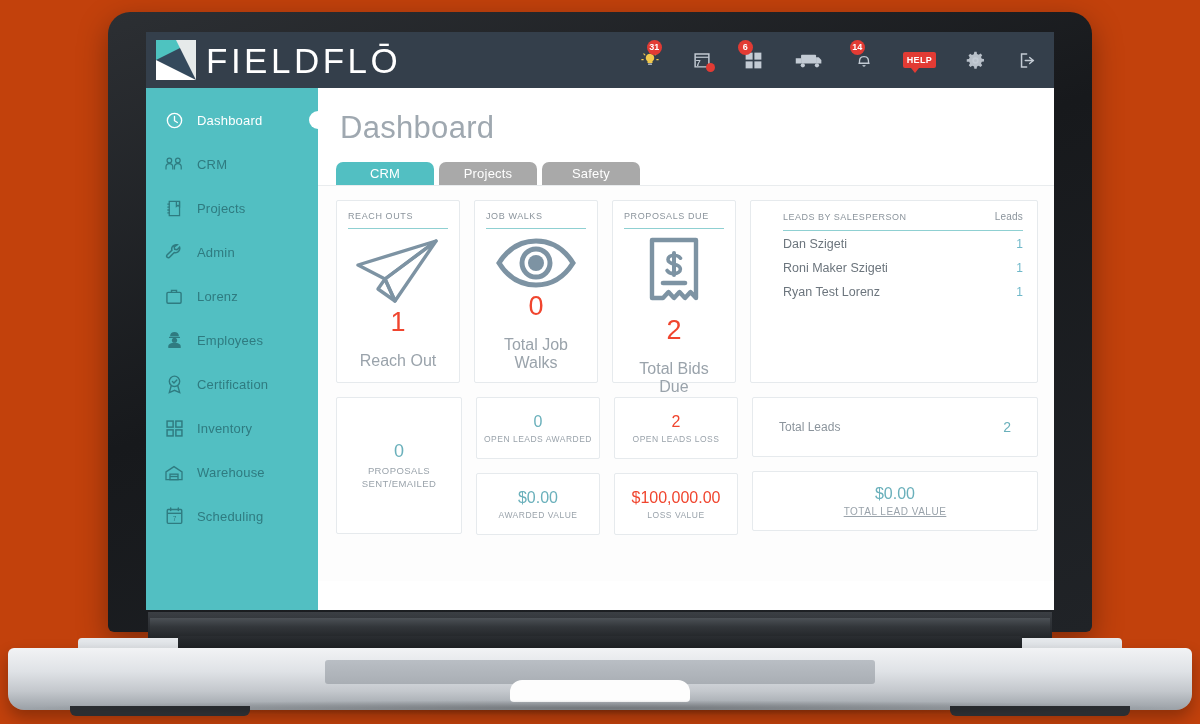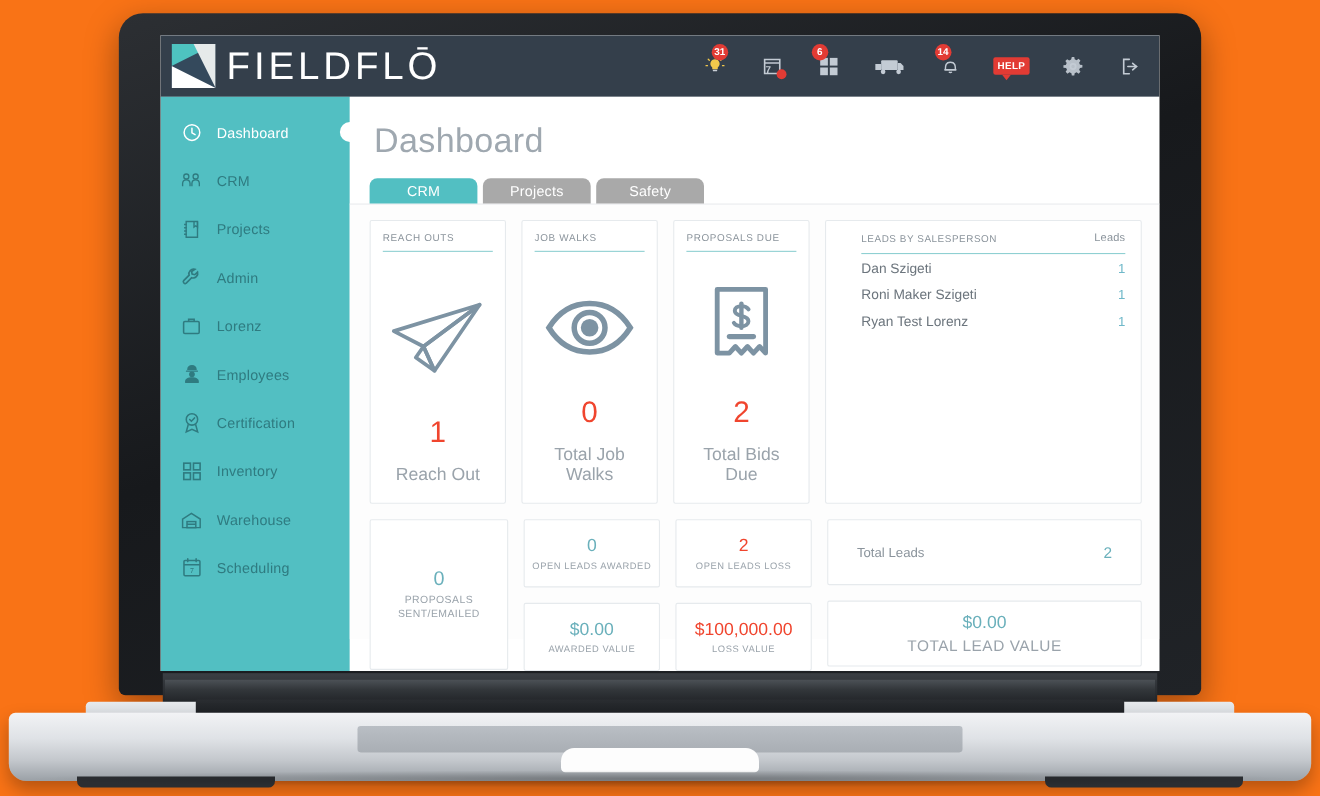--- a/index.html
+++ b/index.html
@@ -1,18 +1,18 @@
 <!DOCTYPE html>
 <html><head>
 <meta charset="utf-8">
 <style>
   html,body{margin:0;padding:0;background:#fff;}
   body{width:1200px;height:724px;overflow:hidden;font-family:"Liberation Sans",sans-serif;}
 
-  #stage{position:relative;width:1200px;height:724px;background:#f97316;}
+  #stage{position:relative;width:1200px;height:724px;background:#c2410c;}
 
   
   .lid{
     position:absolute;left:108px;top:12px;width:984px;height:620px;
     background:linear-gradient(160deg,#2c2f33 0%,#17191c 45%,#202327 100%);
     border-radius:22px 22px 6px 6px;
     box-shadow:0 10px 30px rgba(0,0,0,.35);
   }
   .lid-edge{
     position:absolute;left:104px;top:10px;width:992px;height:624px;
@@ -130,21 +130,21 @@
   .tab{
     width:98px;height:23px;border-radius:7px 7px 0 0;color:#fff;font-size:13px;
     display:flex;align-items:center;justify-content:center;cursor:pointer;letter-spacing:.2px;
   }
   .tab.active{background:#52bfc2;}
   .tab.inactive{background:#a9a9a9;}
   .dash-area{background:#fdfdfd;border-top:1px solid #e9ecee;padding:14px 16px 16px 18px;height:396px;box-sizing:border-box;}
 
   .row1{display:flex;gap:14px;}
   .metric-card{
-    width:124px;height:258px;background:#fff;border:1px solid #e6eaed;border-radius:2px;
+    width:124px;height:183px;background:#fff;border:1px solid #e6eaed;border-radius:2px;
     padding:10px 11px 0 11px;box-sizing:border-box;display:flex;flex-direction:column;
   }
   .metric-card .mc-title{font-size:9px;color:#8b949c;letter-spacing:.6px;padding-bottom:7px;border-bottom:1px solid #8fd0d2;}
   .mc-art{flex:1;display:flex;align-items:center;justify-content:center;color:#7d93a3;padding-top:6px;}
   .mc-num{text-align:center;font-size:27px;font-weight:300;}
   .mc-num.red{color:#f0452e;}
   .mc-sub{text-align:center;font-size:16px;color:#9aa3ab;padding:14px 0 16px 0;}
 
   .leads-card{
     flex:1;background:#fff;border:1px solid #e6eaed;border-radius:2px;
@@ -176,21 +176,21 @@
 
   .stack-wide{display:flex;flex-direction:column;gap:14px;flex:1;}
   .wide{
     height:60px;background:#fff;border:1px solid #e6eaed;border-radius:2px;
     display:flex;align-items:center;box-sizing:border-box;padding:0 26px;
   }
   .wide .wl{font-size:12px;color:#8b949c;}
   .wide .wr{margin-left:auto;font-size:14px;color:#6ab0bb;font-weight:300;}
   .wide.center{flex-direction:column;justify-content:center;padding:0;}
   .wide.center .wnum{font-size:16px;color:#6ab0bb;font-weight:300;}
-  .wide.center .wlbl{font-size:14px;color:#9aa3ab;letter-spacing:.5px;margin-top:3px;}
+  .wide.center .wlbl{font-size:10px;color:#9aa3ab;letter-spacing:.5px;margin-top:3px;text-decoration:underline;}
 </style>
 </head>
 <body>
 
 <div id="stage">
 
   <div class="lid-edge"></div>
   <div class="lid"></div>
 
   <div class="screen">

